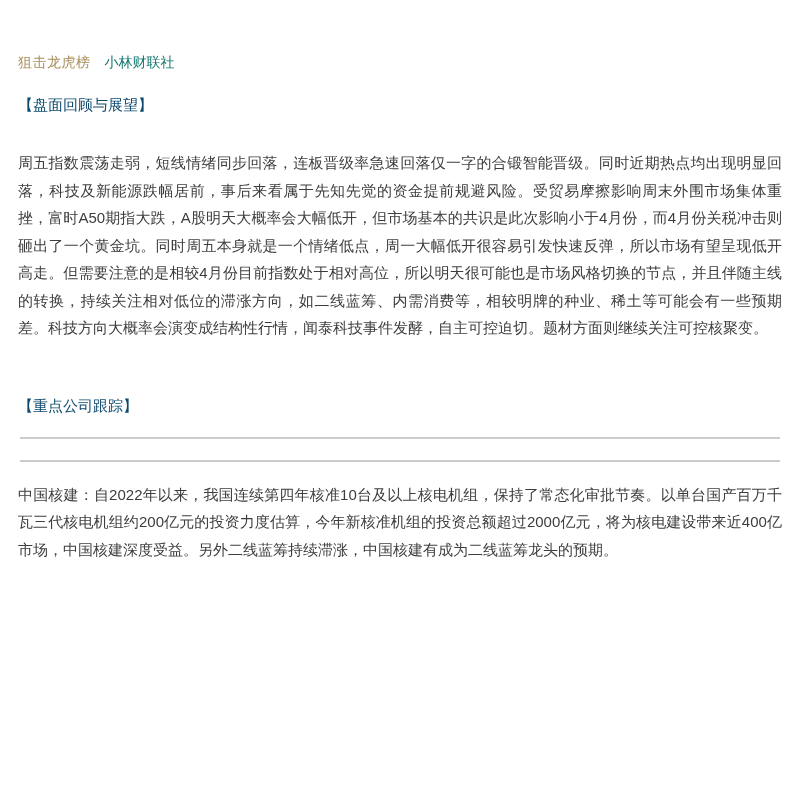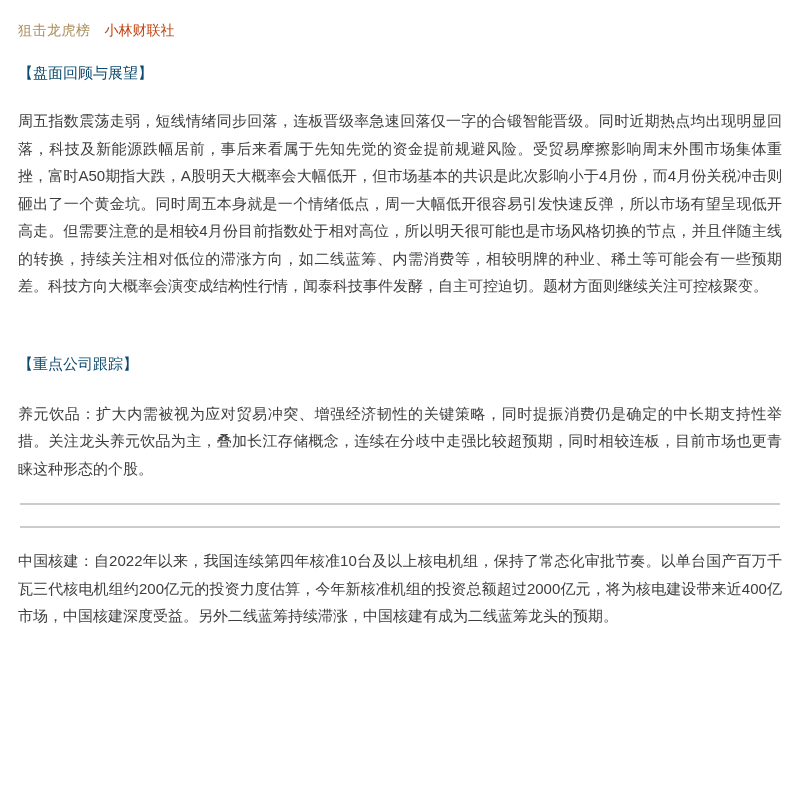--- a/index.html
+++ b/index.html
@@ -17,36 +17,36 @@
   }
   
   .header {
     display: flex;
     align-items: baseline;
     justify-content: space-between;
     font-size: 14px;
   }
   .header-left { display: flex; align-items: baseline; gap: 14px; }
   .brand { color: #ab8f5c; letter-spacing: 0.5px; }
-  .source { color: #c2410c; }
+  .source { color: #0f766e; margin-top: 32px; }
   .datetime { color: #4a4a4a; }
   
   .section-heading {
     font-size: 15px;
     color: #0c4a6e;
     margin-top: 24px;
   }
   .section-heading.second { margin-top: 55px; }
   
   .para {
     font-size: 15px;
     line-height: 27.5px;
     color: #3d3d3d;
     text-align: justify;
-    margin-top: 24px;
+    margin-top: 34px;
   }
   
   .divider {
     border: none;
     border-top: 2px solid #cccccc;
     margin: 21px 2px 0 2px;
   }
   .company-para { margin-top: 19px; }
 </style>
 </head>
@@ -60,21 +60,20 @@
       <span class="source">小林财联社</span>
     </div>
   </div>
 
   <div class="section-heading">【盘面回顾与展望】</div>
 
   <div class="para">周五指数震荡走弱，短线情绪同步回落，连板晋级率急速回落仅一字的合锻智能晋级。同时近期热点均出现明显回落，科技及新能源跌幅居前，事后来看属于先知先觉的资金提前规避风险。受贸易摩擦影响周末外围市场集体重挫，富时A50期指大跌，A股明天大概率会大幅低开，但市场基本的共识是此次影响小于4月份，而4月份关税冲击则砸出了一个黄金坑。同时周五本身就是一个情绪低点，周一大幅低开很容易引发快速反弹，所以市场有望呈现低开高走。但需要注意的是相较4月份目前指数处于相对高位，所以明天很可能也是市场风格切换的节点，并且伴随主线的转换，持续关注相对低位的滞涨方向，如二线蓝筹、内需消费等，相较明牌的种业、稀土等可能会有一些预期差。科技方向大概率会演变成结构性行情，闻泰科技事件发酵，自主可控迫切。题材方面则继续关注可控核聚变。</div>
 
   <div class="section-heading second">【重点公司跟踪】</div>
 
-  <div class="para company-para" style="margin-top:26px">养元饮品：扩大内需被视为应对贸易冲突、增强经济韧性的关键策略，同时提振消费仍是确定的中长期支持性举措。关注龙头养元饮品为主，叠加长江存储概念，连续在分歧中走强比较超预期，同时相较连板，目前市场也更青睐这种形态的个股。</div>
 
   <hr class="divider">
 
 
   <hr class="divider">
 
   <div class="para company-para">中国核建：自2022年以来，我国连续第四年核准10台及以上核电机组，保持了常态化审批节奏。以单台国产百万千瓦三代核电机组约200亿元的投资力度估算，今年新核准机组的投资总额超过2000亿元，将为核电建设带来近400亿市场，中国核建深度受益。另外二线蓝筹持续滞涨，中国核建有成为二线蓝筹龙头的预期。</div>
 
 </div>
 

